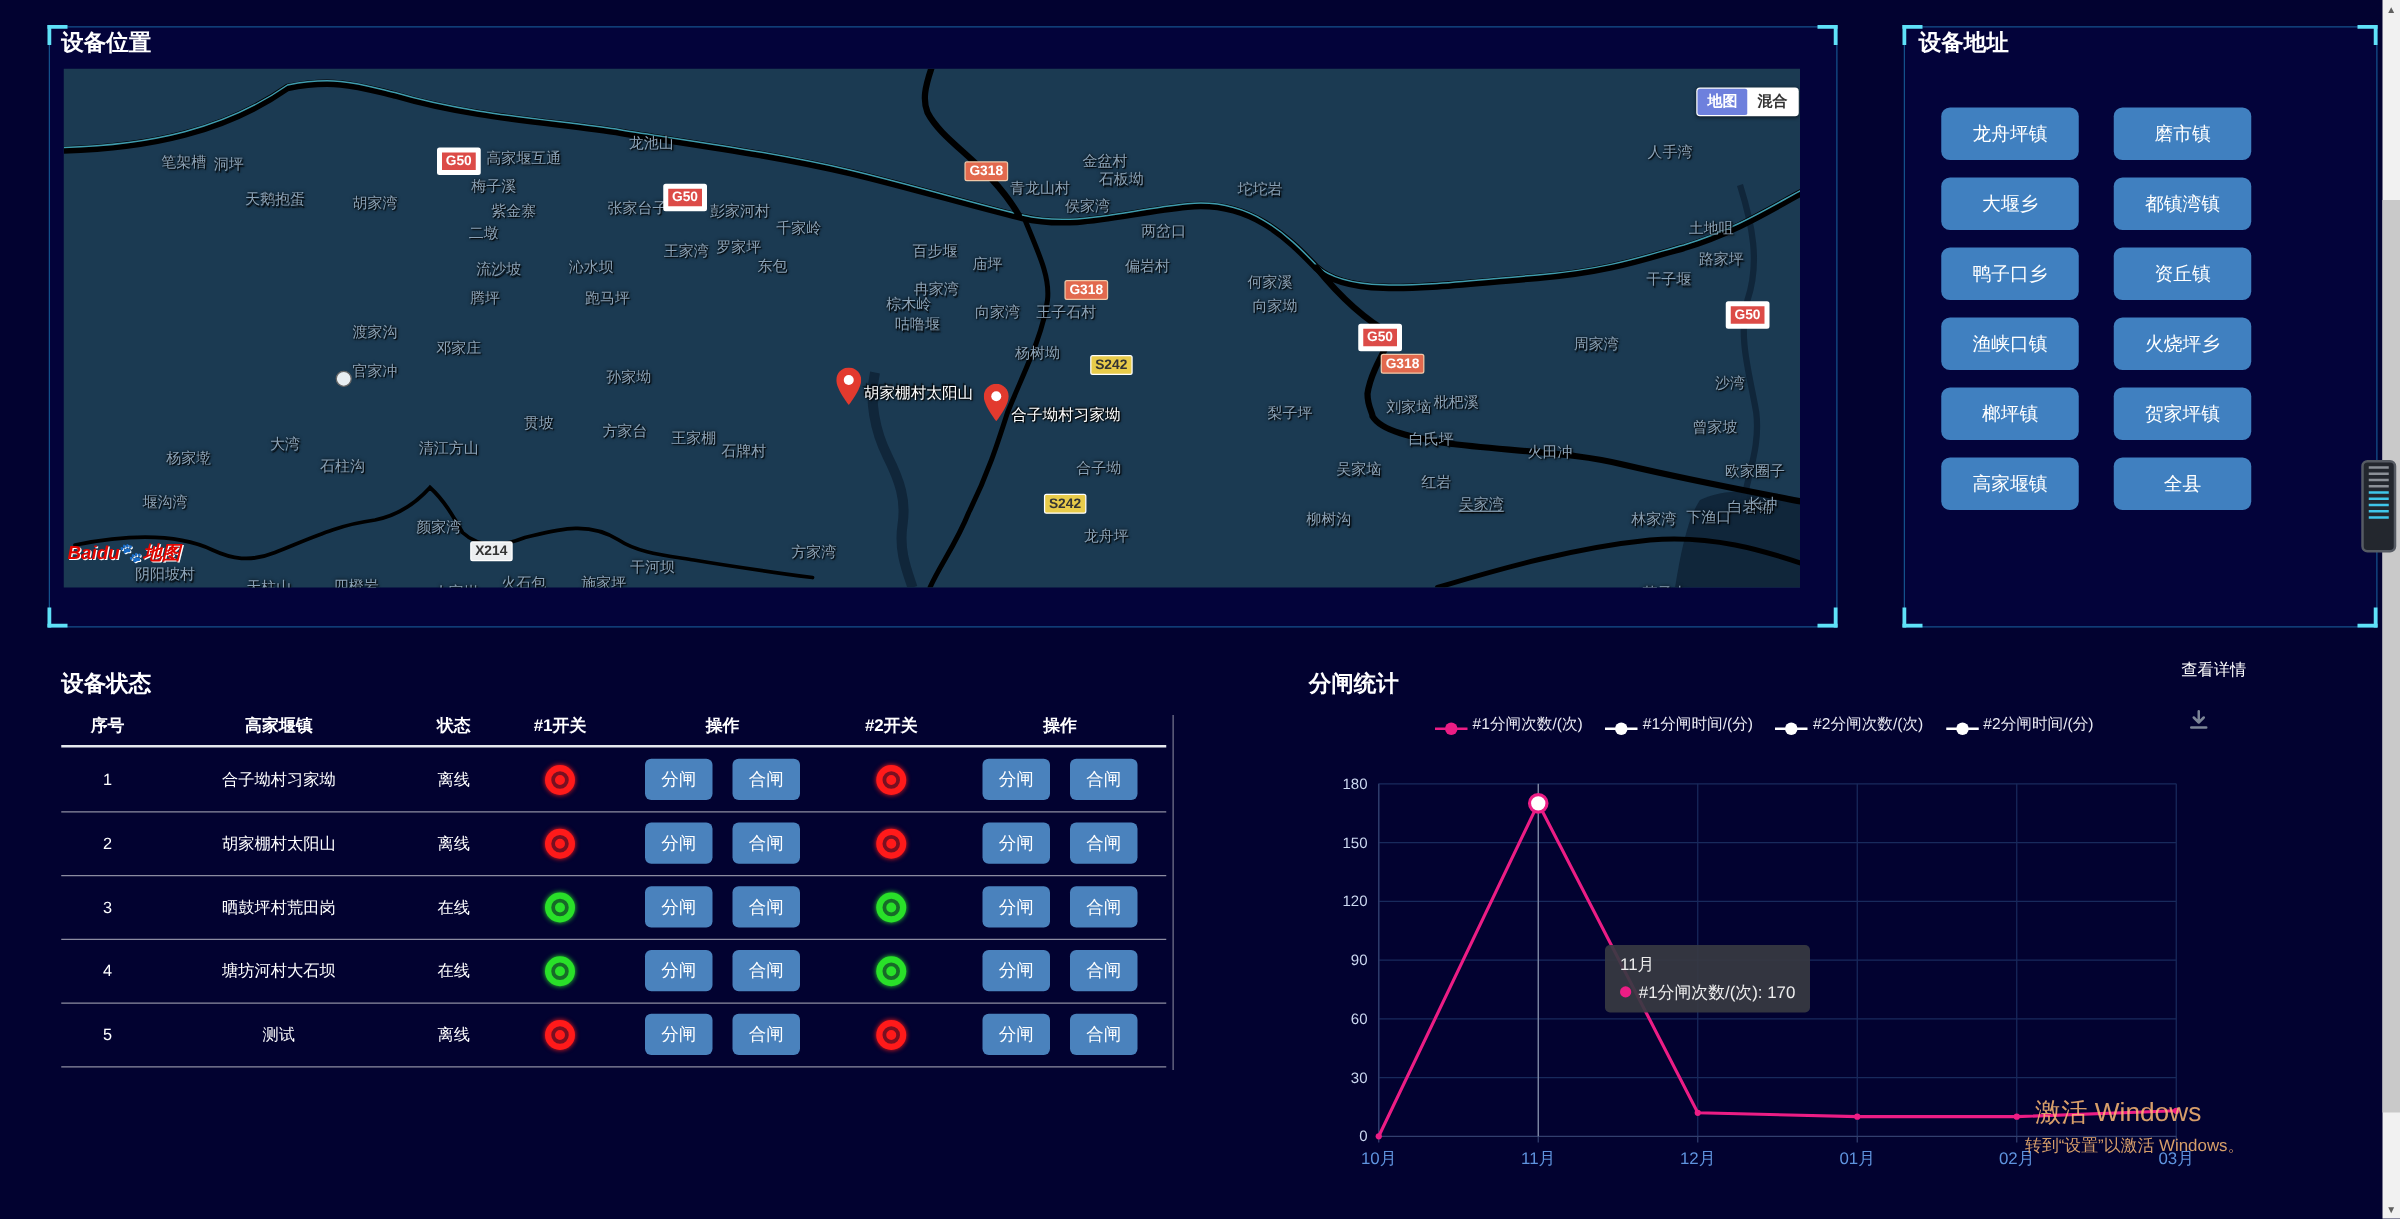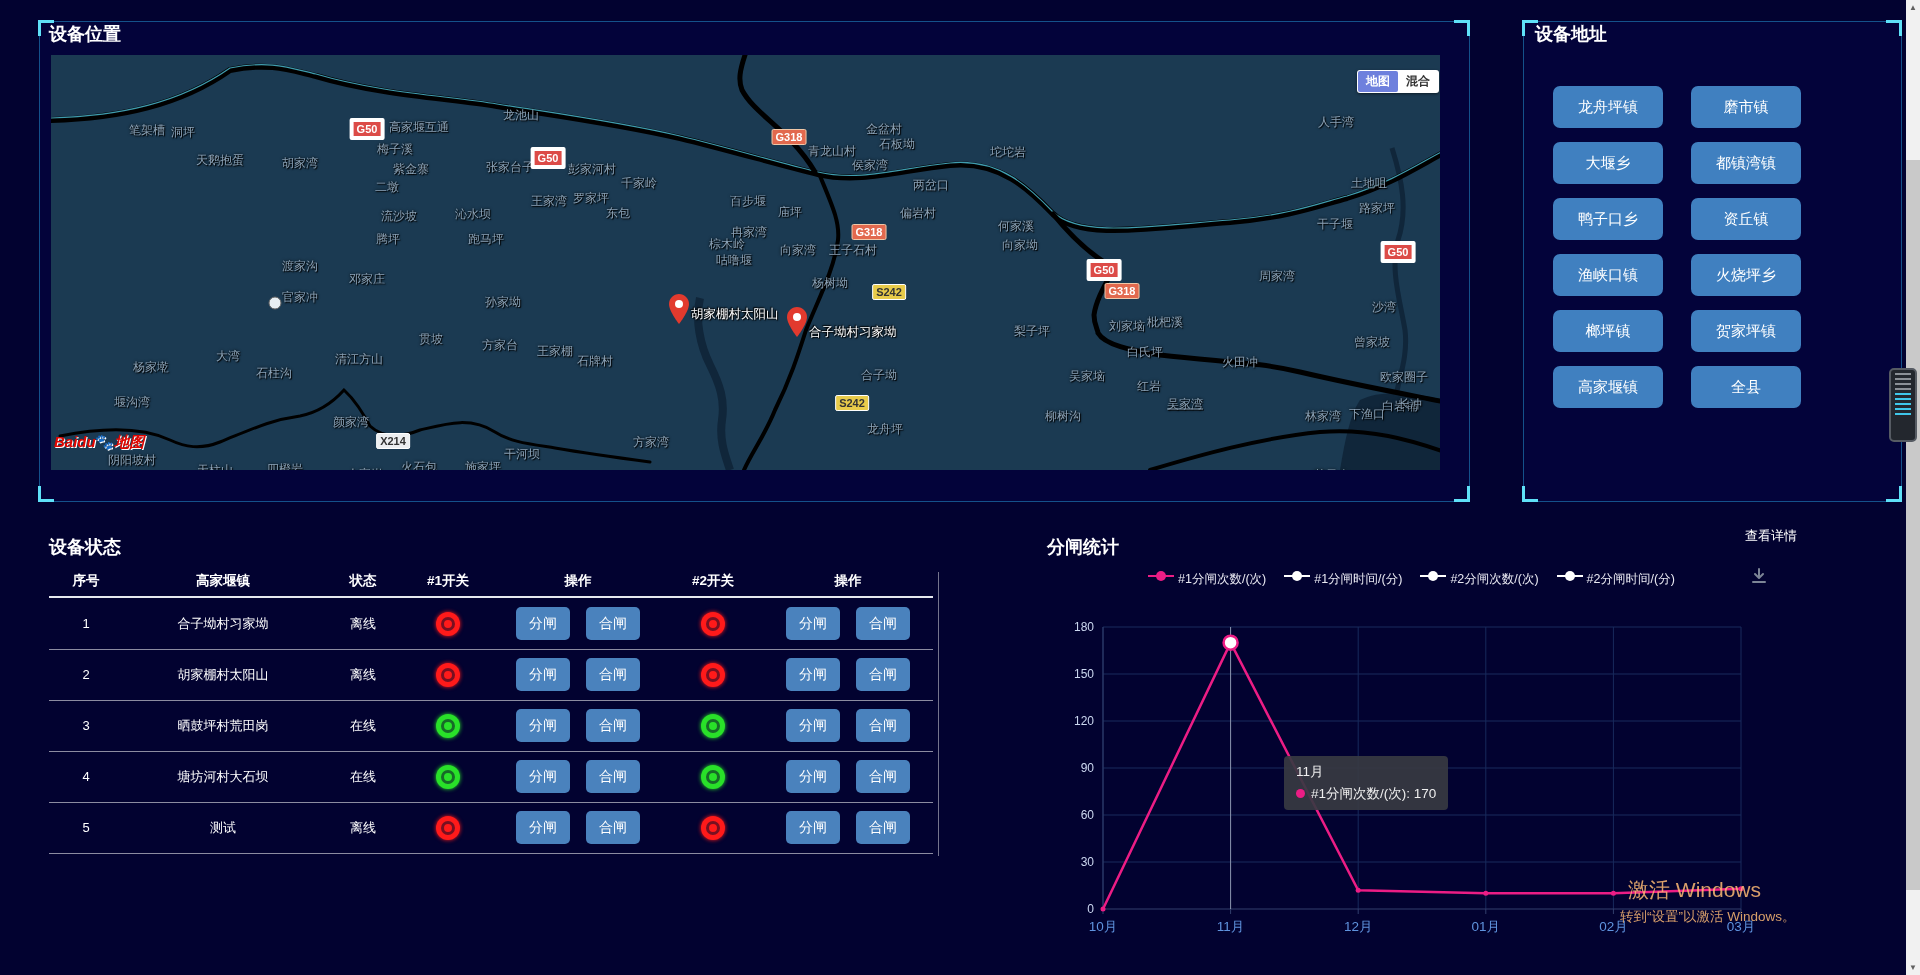--- a/index.html
+++ b/index.html
@@ -53,21 +53,21 @@
   .ring i{position:absolute;left:5px;top:5px;width:14px;height:14px;border-radius:50%;
        border:3px solid rgba(10,10,40,.55);box-sizing:border-box;}
   .ring.red{background:#ff1a1a;box-shadow:0 0 4px #ff1a1a;}
   .ring.green{background:#29e029;box-shadow:0 0 4px #29e029;}
   .opcell{display:flex;justify-content:center;gap:16px;}
   .op-btn{width:54px;height:33px;background:#4a82bd;border-radius:5px;color:#fff;font-size:14px;
        display:flex;align-items:center;justify-content:center;cursor:pointer;}
   .vline{position:absolute;left:938px;top:572px;width:1px;height:284px;background:rgba(255,255,255,.45);}
   
   .legend{position:absolute;left:1148px;top:571px;display:flex;gap:18px;align-items:center;}
-  .lg-item{display:flex;align-items:flex-start;gap:4px;cursor:pointer;font-size:12.5px;color:#e9e9f2;}
+  .lg-item{display:flex;align-items:flex-end;gap:4px;cursor:pointer;font-size:12.5px;color:#e9e9f2;}
   .lg-mark{position:relative;width:26px;height:10px;}
   .lg-mark .ln{position:absolute;left:0;top:4px;width:26px;height:2px;}
   .lg-mark .ci{position:absolute;left:8px;top:0;width:10px;height:10px;border-radius:50%;}
   .detail-link{position:absolute;left:1745px;top:527px;font-size:13px;color:#fff;cursor:pointer;}
   .dl-icon{position:absolute;left:1750px;top:567px;cursor:pointer;}
   .tooltip{position:absolute;left:1284px;top:756px;background:rgba(55,57,66,.92);border-radius:4px;
        padding:7px 12px;font-size:13.5px;color:#eee;white-space:nowrap;z-index:5;}
   .tooltip .dot{display:inline-block;width:9px;height:9px;border-radius:50%;margin-right:6px;}
   .watermark{position:absolute;color:#fdba74;opacity:.85;z-index:6;}
   

